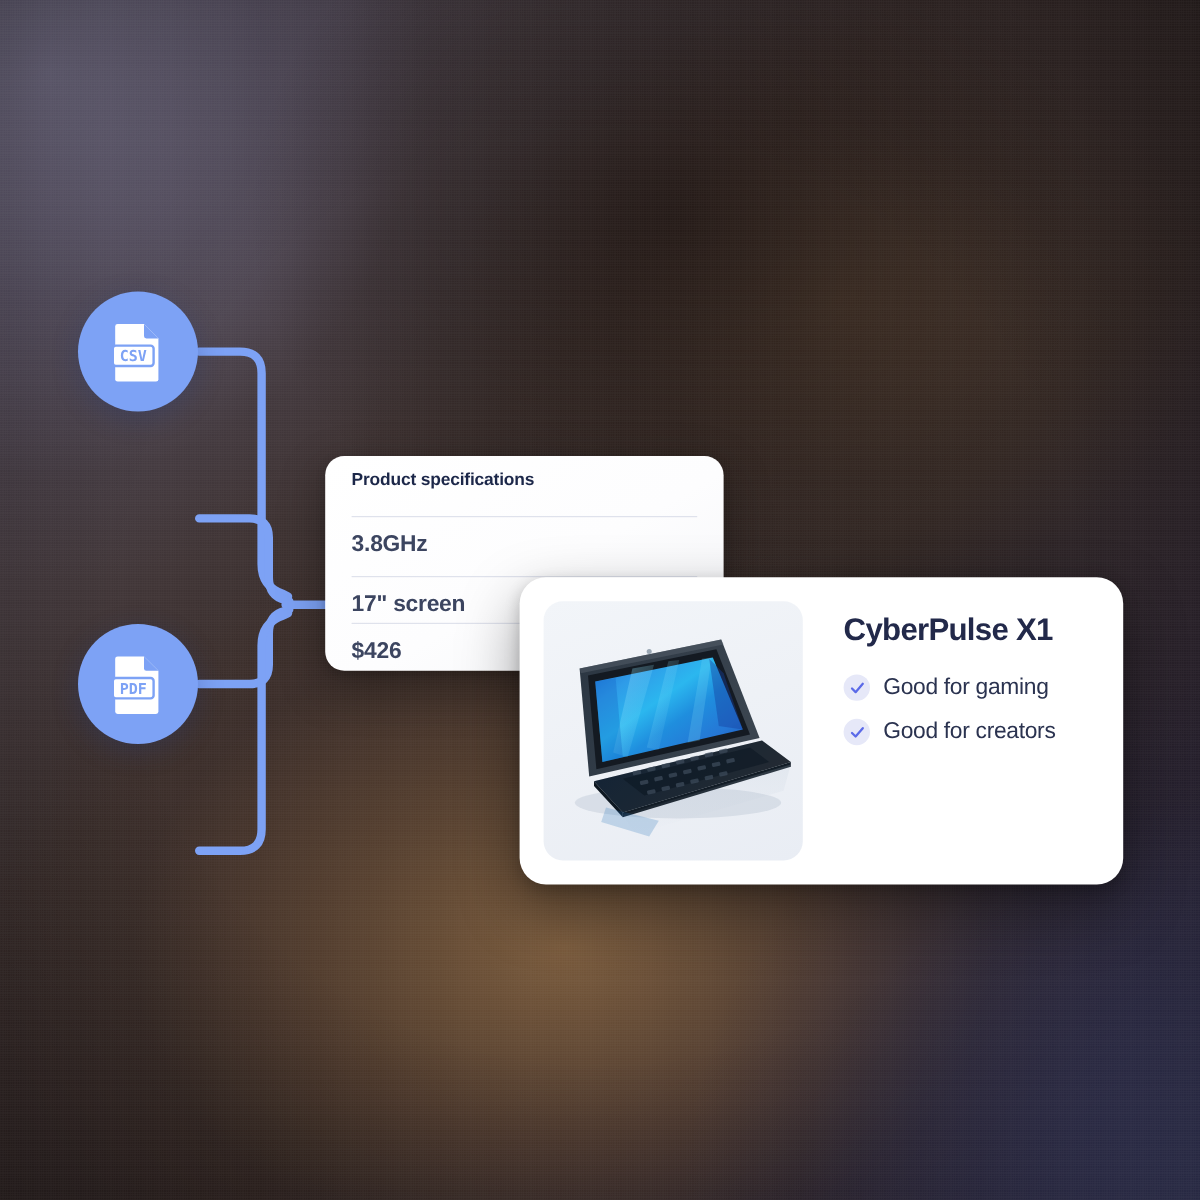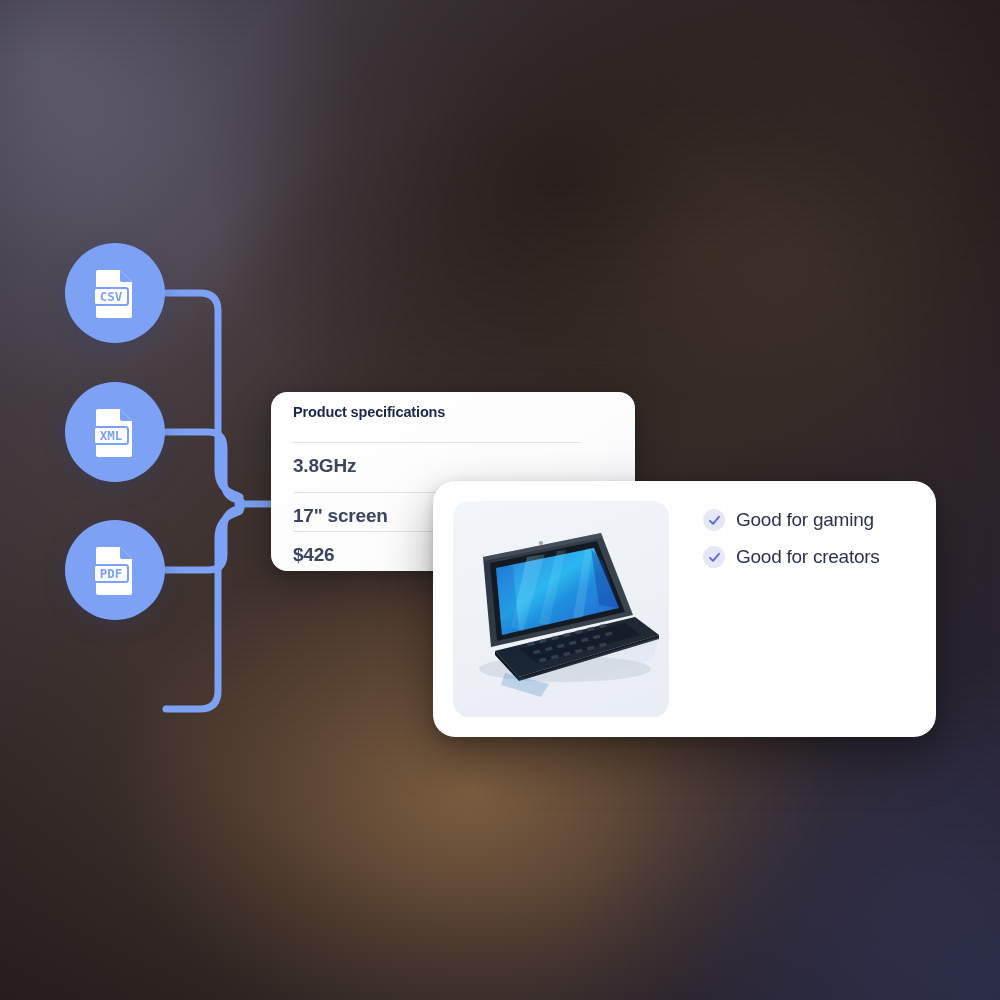--- a/index.html
+++ b/index.html
@@ -88,28 +88,27 @@
   .file-node .ftxt {
     font-family: "DejaVu Sans Mono", monospace;
     font-weight: bold;
     fill: #7da2f5;
   }
 
   
   #spec-card {
     position: absolute;
     left: 271px;
-    top: 392px;
+    top: 380px;
     width: 332px;
     height: 179px;
     background: linear-gradient(150deg, #ffffff 0%, #fdfdfe 55%, #f4f5f8 100%);
     border-radius: 16px;
     box-shadow: 0 14px 40px rgba(0,0,0,0.30), 0 2px 8px rgba(0,0,0,0.16);
     overflow: hidden;
-    padding-left: 32px;
   }
   #spec-title {
     position: absolute;
     left: 22px;
     top: 12px;
     font-size: 14.5px;
     font-weight: bold;
     color: #1c2749;
     letter-spacing: -0.15px;
   }
@@ -224,29 +223,20 @@
   <div class="file-node" style="left:65px; top:243px;">
     <svg width="58" height="58" viewBox="0 0 58 58">
       <path d="M12 6 h22 l12 12 v34 a2 2 0 0 1 -2 2 h-32 a2 2 0 0 1 -2 -2 v-44 a2 2 0 0 1 2 -2 z" fill="#ffffff"></path>
       <path d="M34 6 v10 a2 2 0 0 0 2 2 h10 z" fill="#7da2f5"></path>
       <rect x="8" y="24" width="34" height="17" rx="2.5" fill="#ffffff"></rect>
       <rect x="8" y="24" width="34" height="17" rx="2.5" fill="none" stroke="#7da2f5" stroke-width="2"></rect>
       <text class="ftxt" x="25" y="37" font-size="12.5" text-anchor="middle">CSV</text>
     </svg>
   </div>
 
-  <div class="file-node" style="left:65px; top:382px;">
-    <svg width="58" height="58" viewBox="0 0 58 58">
-      <path d="M12 6 h22 l12 12 v34 a2 2 0 0 1 -2 2 h-32 a2 2 0 0 1 -2 -2 v-44 a2 2 0 0 1 2 -2 z" fill="#ffffff"></path>
-      <path d="M34 6 v10 a2 2 0 0 0 2 2 h10 z" fill="#7da2f5"></path>
-      <rect x="8" y="24" width="34" height="17" rx="2.5" fill="#ffffff"></rect>
-      <rect x="8" y="24" width="34" height="17" rx="2.5" fill="none" stroke="#7da2f5" stroke-width="2"></rect>
-      <text class="ftxt" x="25" y="37" font-size="12.5" text-anchor="middle">XML</text>
-    </svg>
-  </div>
 
   <div class="file-node" style="left:65px; top:520px;">
     <svg width="58" height="58" viewBox="0 0 58 58">
       <path d="M12 6 h22 l12 12 v34 a2 2 0 0 1 -2 2 h-32 a2 2 0 0 1 -2 -2 v-44 a2 2 0 0 1 2 -2 z" fill="#ffffff"></path>
       <path d="M34 6 v10 a2 2 0 0 0 2 2 h10 z" fill="#7da2f5"></path>
       <rect x="8" y="24" width="34" height="17" rx="2.5" fill="#ffffff"></rect>
       <rect x="8" y="24" width="34" height="17" rx="2.5" fill="none" stroke="#7da2f5" stroke-width="2"></rect>
       <text class="ftxt" x="25" y="37" font-size="12.5" text-anchor="middle">PDF</text>
     </svg>
   </div>
@@ -346,20 +336,21 @@
         <circle cx="88" cy="42" r="2.1" fill="#9aa7b4"></circle>
 
         <path d="M30 56 L148 32 L150 36 L31 60 Z" fill="#55606c" opacity="0.5"></path>
 
         <path d="M66 178 L206 136 L200 158 L76 194 Z" fill="url(#reflGrad)" opacity="0.45"></path>
         <path d="M52 172 L96 183 L88 196 L48 184 Z" fill="#1d6fb8" opacity="0.22"></path>
       </svg>
     </div>
 
     <div id="product-info">
+      <div id="product-name">CyberPulse X1</div>
 
       <div class="feature-row">
         <span class="feature-check">
           <svg width="13" height="13" viewBox="0 0 13 13">
             <path d="M2 6.8 L5 9.8 L11 2.8" fill="none" stroke="#5b6ae8" stroke-width="1.9" stroke-linecap="round" stroke-linejoin="round"></path>
           </svg>
         </span>
         <span class="feature-label">Good for gaming</span>
       </div>
 

